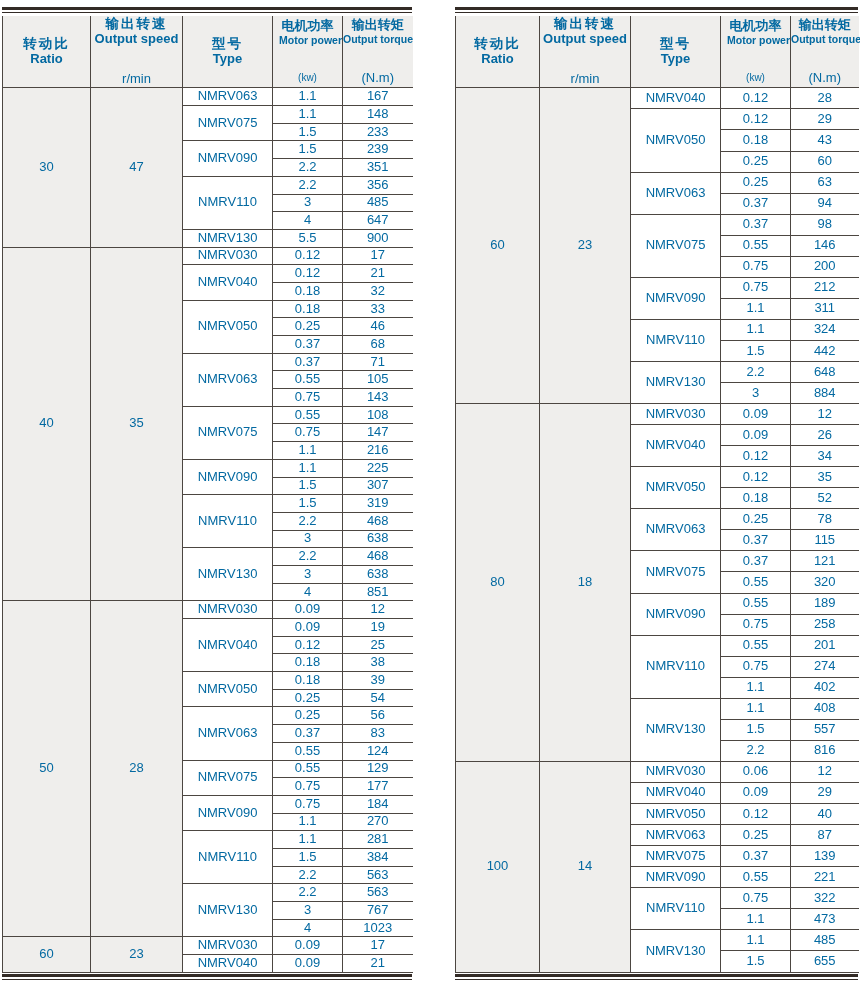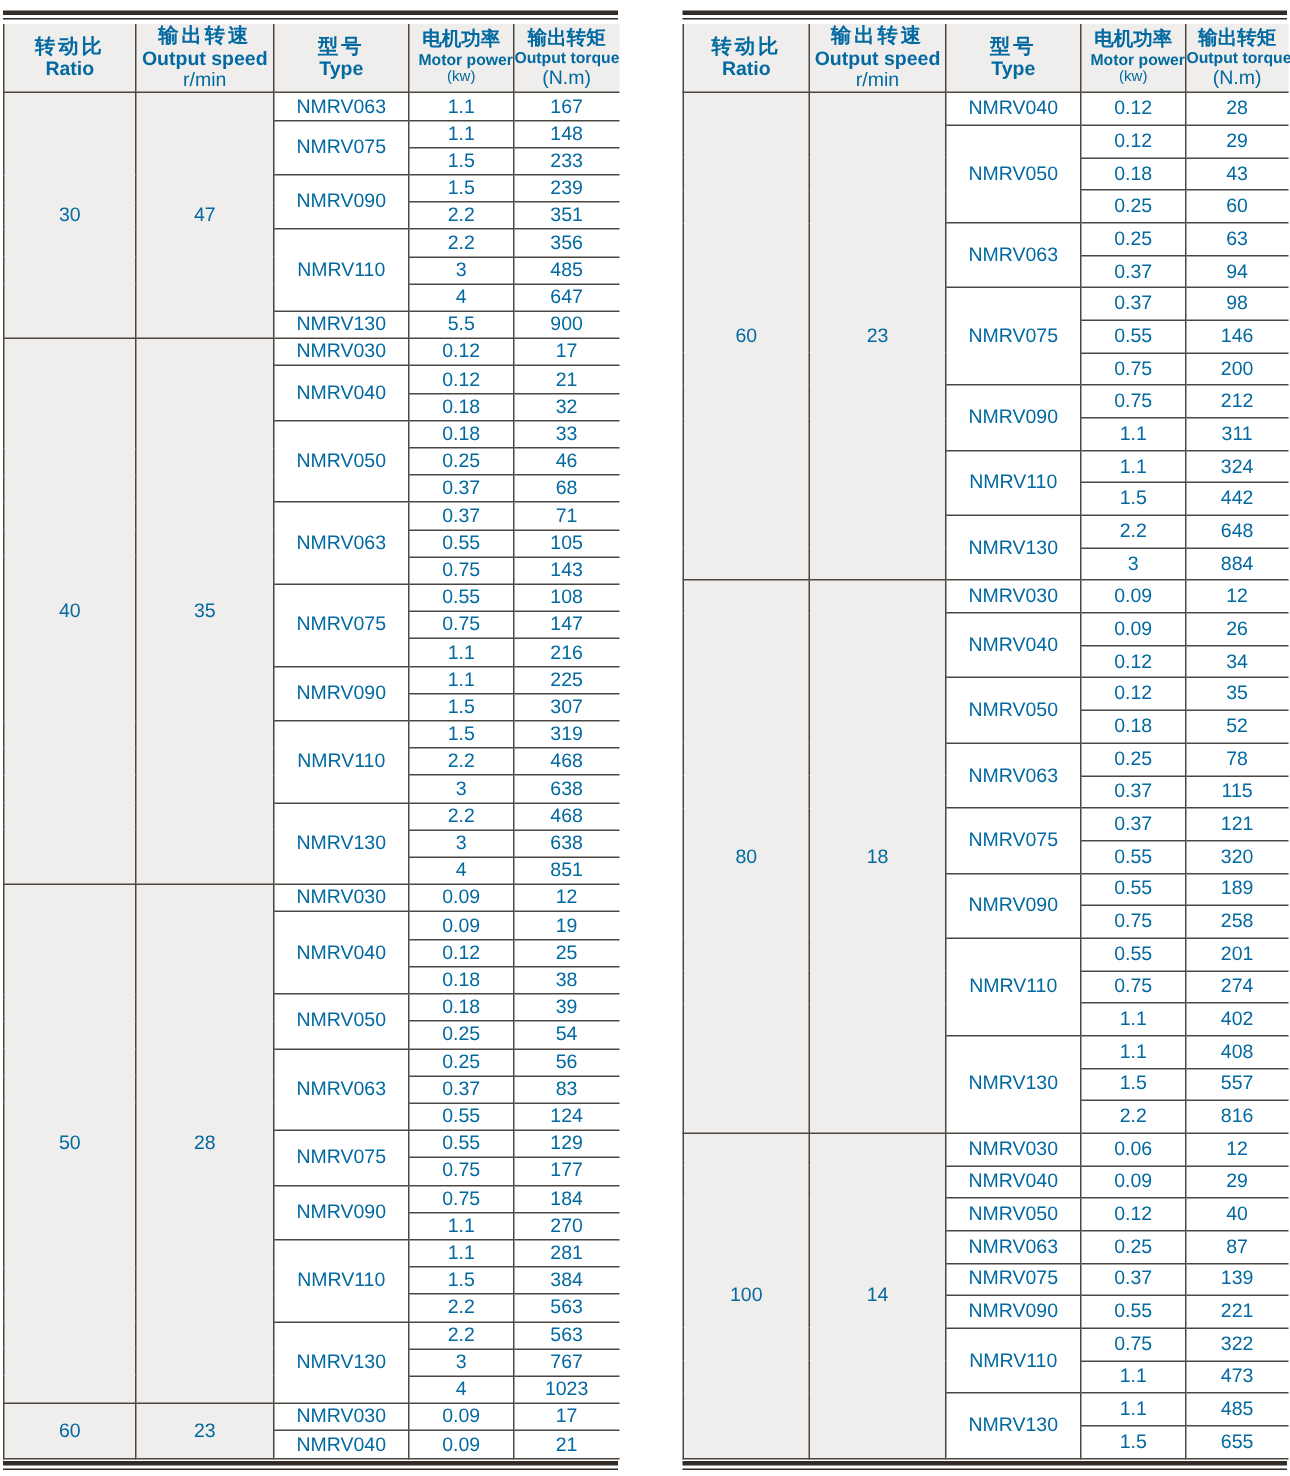--- a/index.html
+++ b/index.html
@@ -13,21 +13,21 @@
   table.spec{border-collapse:collapse;table-layout:fixed;width:100%;height:957px;margin-top:3px;}
   td{border:1px solid #4c4641;text-align:center;vertical-align:middle;
      font-size:13px;padding:0;line-height:1.15;}
   thead td{border-top:none;height:44px;}
   td.gray{background:#efeeec;}
   td.torque{border-right:none;}
   thead td.torque{border-right:none;}
   .zh{font-weight:bold;font-size:13.5px;letter-spacing:2px;}
   .en{font-size:13px;font-weight:bold;}
   .en.small{font-size:10.5px;white-space:nowrap;text-align:right;}
-  .unit{font-size:13px;}
+  .unit{font-size:13px;margin-top:26px;}
   .unit.small{font-size:10px;}
   tbody td{background:#ffffff;}
   tbody td.gray{background:#efeeec;}
 </style>
 </head>
 <body>
 
 <div class="page">
 
   <div class="tblwrap left">

